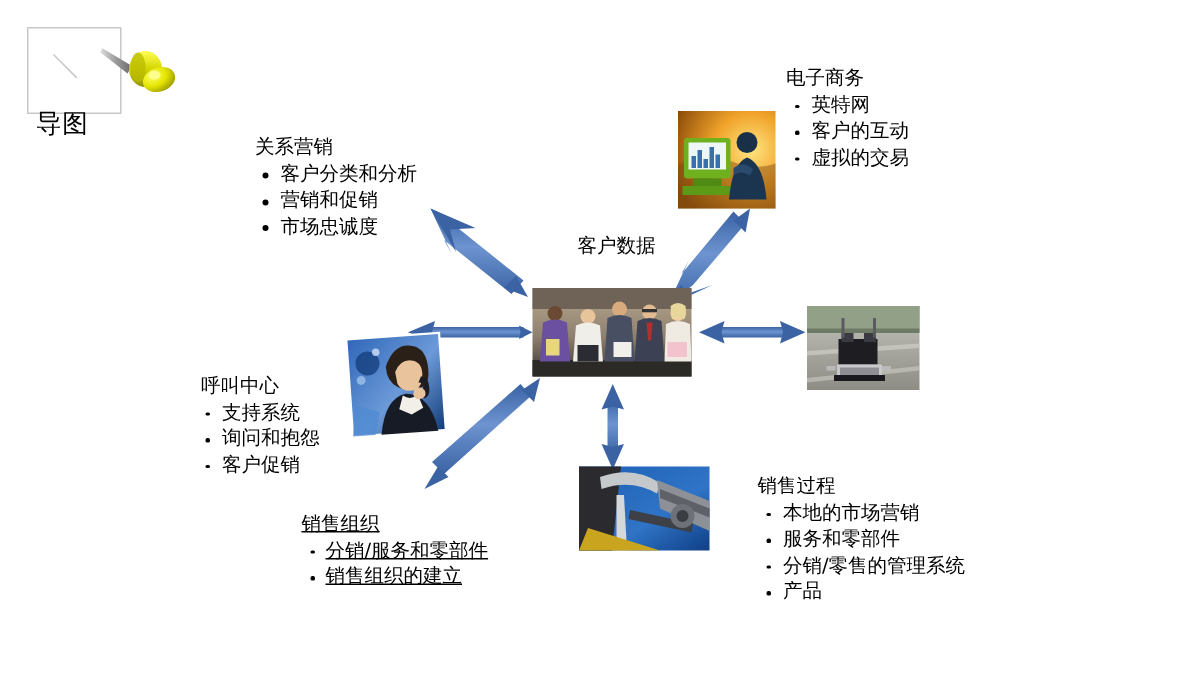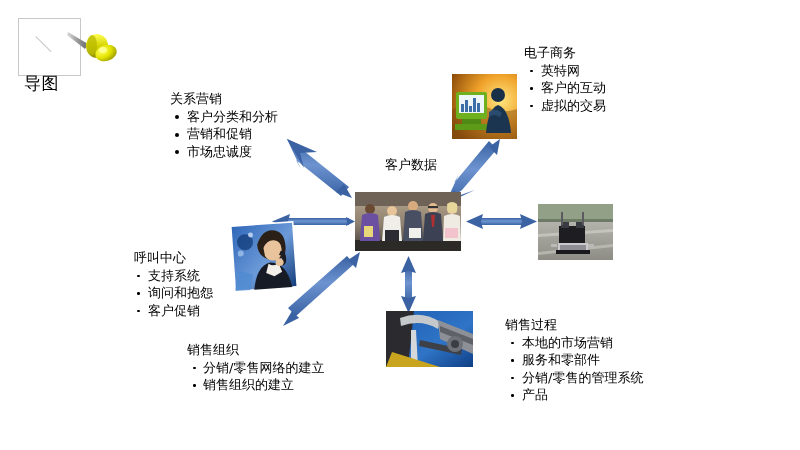--- a/index.html
+++ b/index.html
@@ -74,21 +74,21 @@
   }
   .txt-block.small-bullet li:before {
     left: 6px;
     top: 8px;
     width: 2.5px; height: 2.5px;
   }
 
   #block-relationship { left: 170px; top: 90px; }
   #block-ecommerce    { left: 524px; top: 44px; }
   #block-callcenter   { left: 134px; top: 221px; margin-top: 28px; }
-  #block-salesorg     { left: 187px; top: 341px; }
+  #block-salesorg     { left: 201px; top: 341px; text-decoration: underline; }
   #block-salesprocess { left: 505px; top: 316px; }
   #block-callcenter ul li { padding-left: 14px; }
   #block-callcenter ul li:before { left: 3px; }
   #block-salesorg ul li { padding-left: 16px; }
   #block-salesorg ul li:before { left: 6px; }
 
   
   #center-label {
     left: 366px; top: 156px;
     font-size: 13px;
@@ -330,21 +330,21 @@
   <ul>
     <li>支持系统</li>
     <li>询问和抱怨</li>
     <li>客户促销</li>
   </ul>
 </div>
 
 <div id="block-salesorg" class="abs txt-block small-bullet">
   <div class="heading">销售组织</div>
   <ul>
-    <li>分销/零售网络的建立</li>
+    <li>分销/服务和零部件</li>
     <li>销售组织的建立</li>
   </ul>
 </div>
 
 <div id="block-salesprocess" class="abs txt-block small-bullet">
   <div class="heading">销售过程</div>
   <ul>
     <li>本地的市场营销</li>
     <li>服务和零部件</li>
     <li>分销/零售的管理系统</li>

